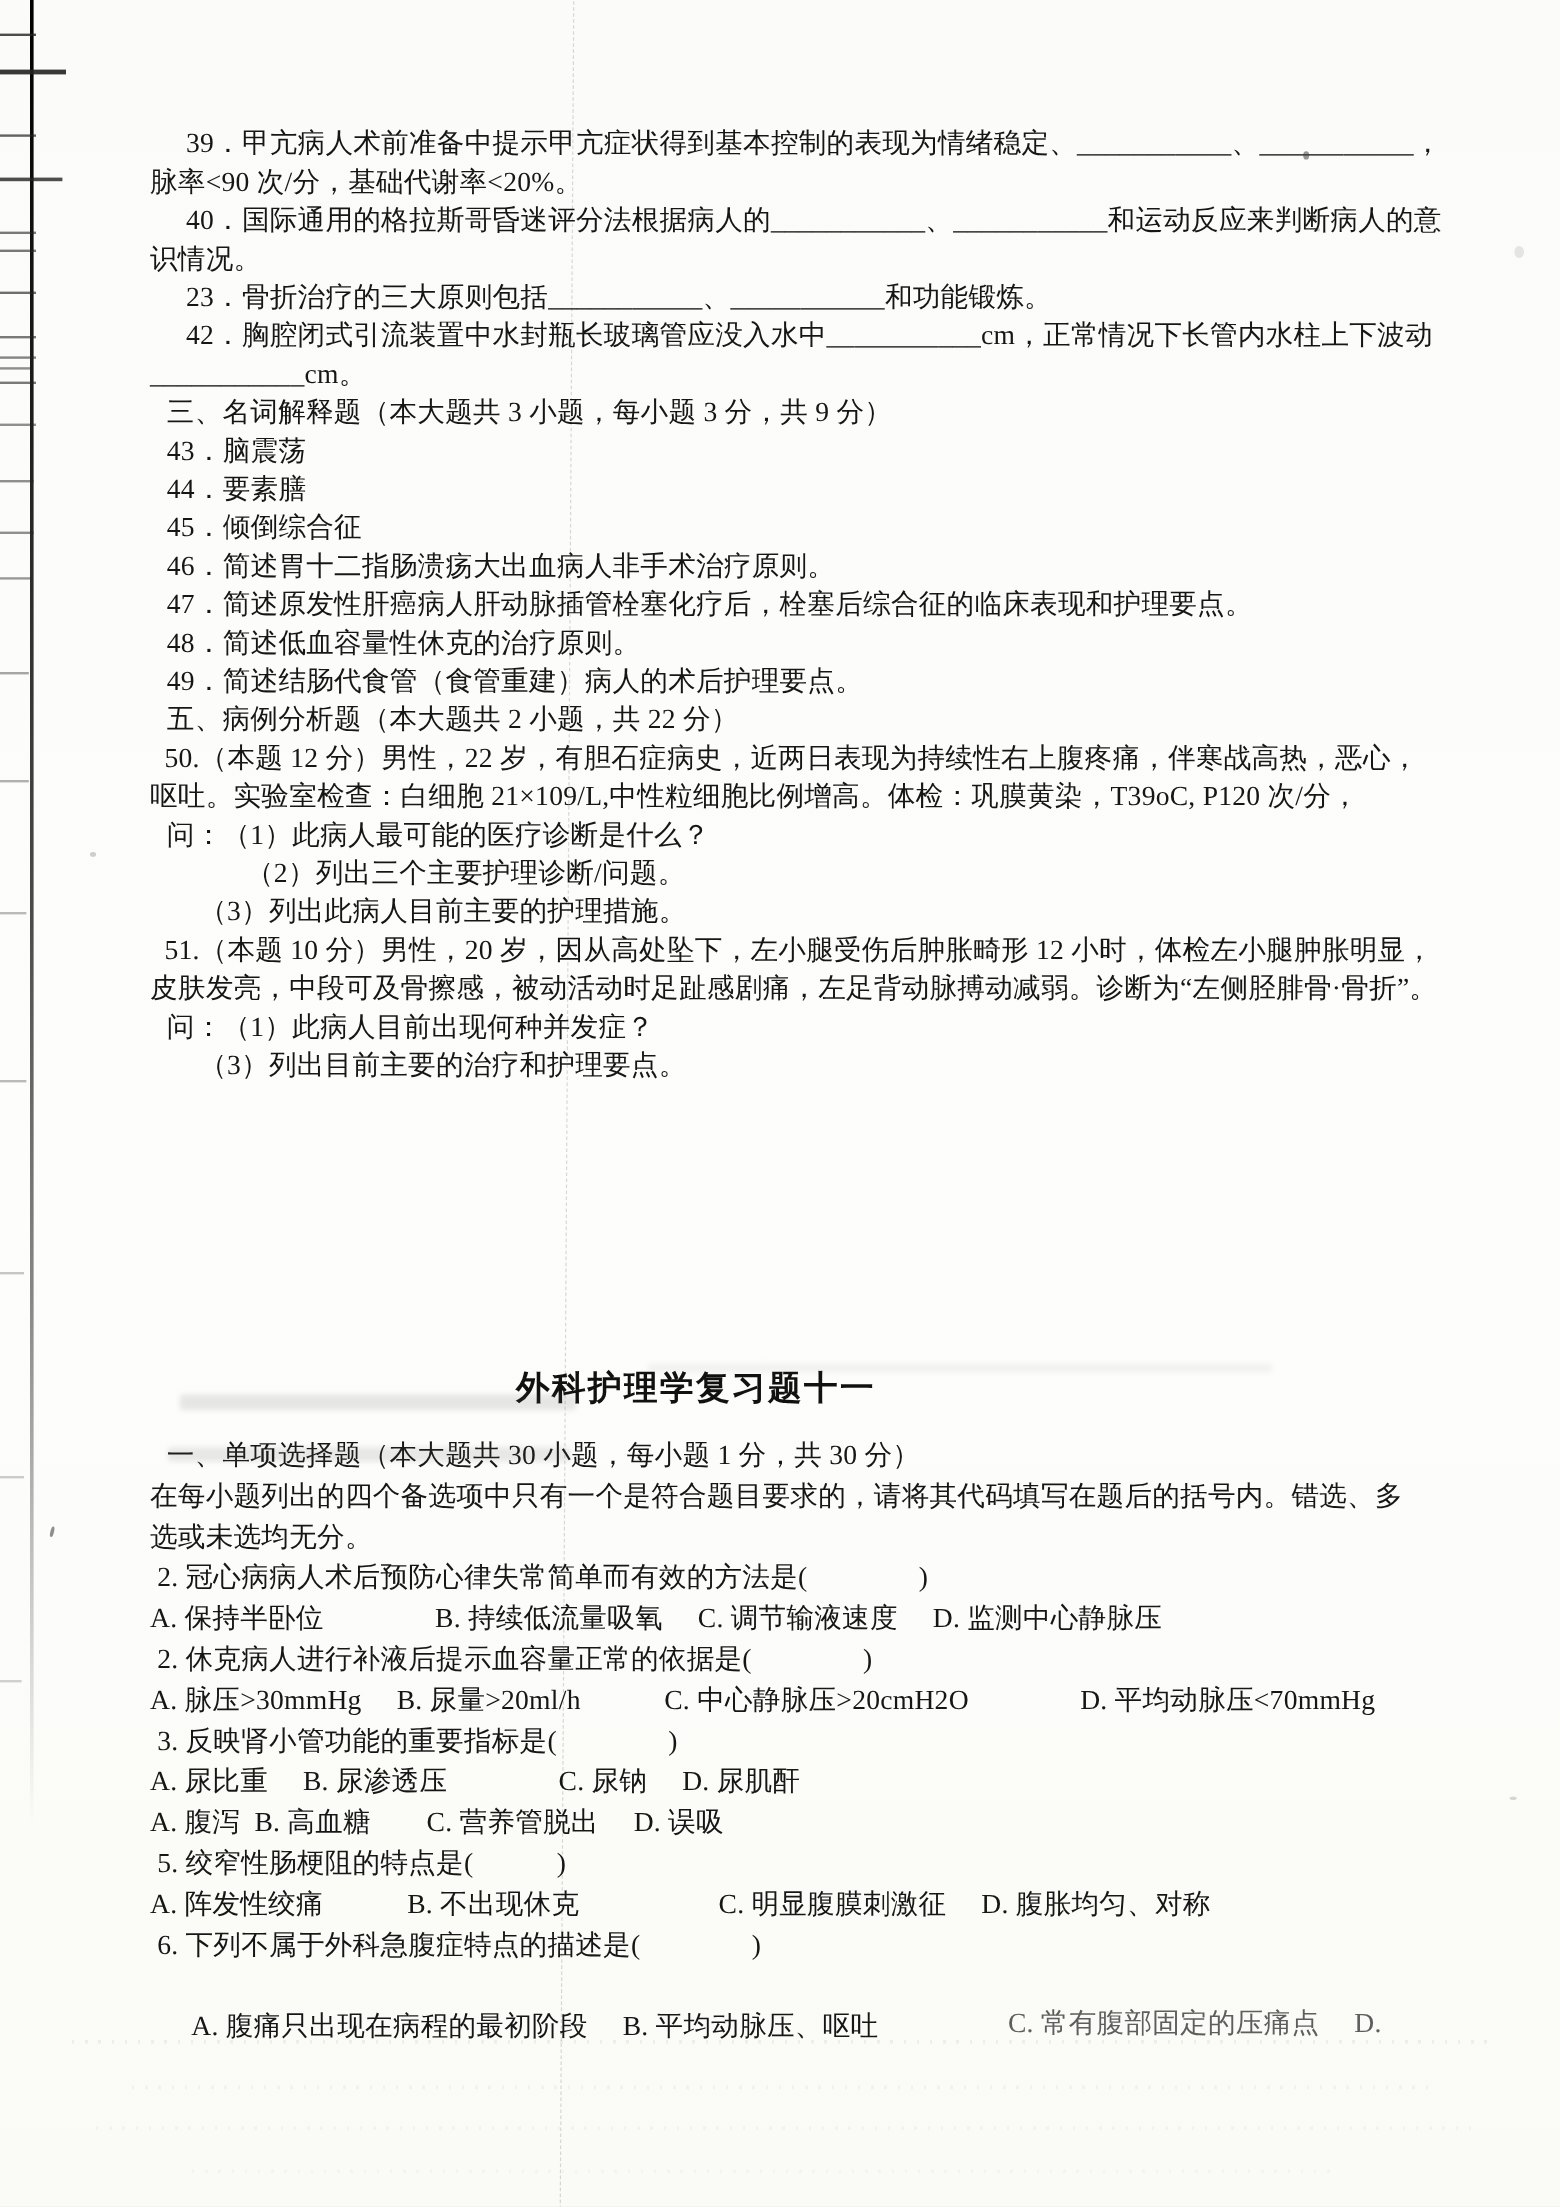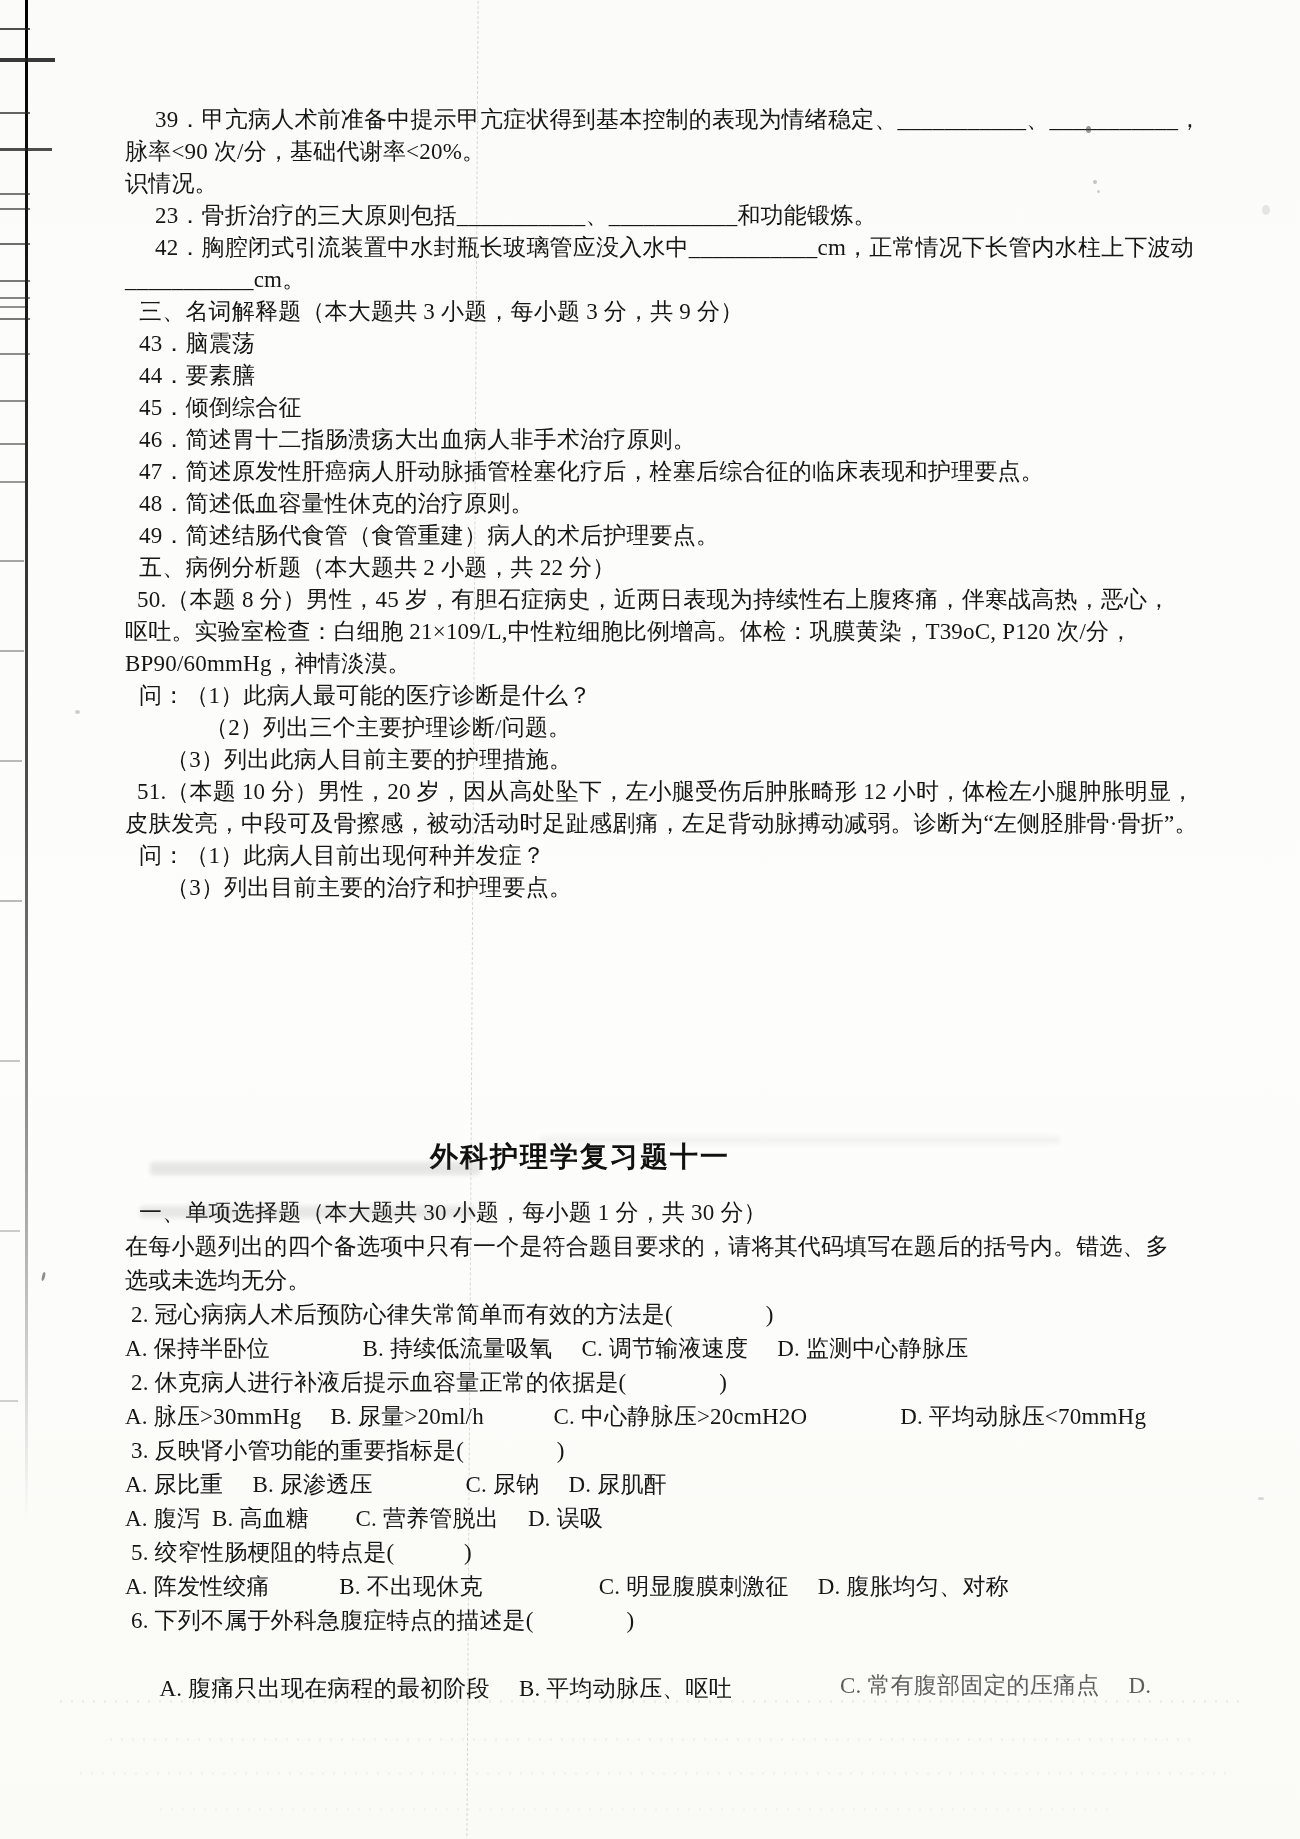--- a/index.html
+++ b/index.html
@@ -70,36 +70,36 @@
     <div class="tick" style="top:1060px;width:20px;height:2px;opacity:.25"></div>
     <div class="tick" style="top:1230px;width:20px;height:2px;opacity:.22"></div>
     <div class="tick" style="top:1400px;width:18px;height:2px;opacity:.2"></div>
   </div>
 
   <div class="fold"></div>
 
   <div class="block part1">
     <div class="ln i30">39．甲亢病人术前准备中提示甲亢症状得到基本控制的表现为情绪稳定、___________、___________，</div>
     <div class="ln i0">脉率&lt;90 次/分，基础代谢率&lt;20%。</div>
+    <div class="ln i30">40．国际通用的格拉斯哥昏迷评分法根据病人的___________、___________和运动反应来判断病人的意</div>
     <div class="ln i0">识情况。</div>
     <div class="ln i30">23．骨折治疗的三大原则包括___________、___________和功能锻炼。</div>
     <div class="ln i30">42．胸腔闭式引流装置中水封瓶长玻璃管应没入水中___________cm，正常情况下长管内水柱上下波动</div>
     <div class="ln i0">___________cm。</div>
     <div class="ln i14">三、名词解释题（本大题共 3 小题，每小题 3 分，共 9 分）</div>
     <div class="ln i14">43．脑震荡</div>
     <div class="ln i14">44．要素膳</div>
     <div class="ln i14">45．倾倒综合征</div>
     <div class="ln i14">46．简述胃十二指肠溃疡大出血病人非手术治疗原则。</div>
     <div class="ln i14">47．简述原发性肝癌病人肝动脉插管栓塞化疗后，栓塞后综合征的临床表现和护理要点。</div>
     <div class="ln i14">48．简述低血容量性休克的治疗原则。</div>
     <div class="ln i14">49．简述结肠代食管（食管重建）病人的术后护理要点。</div>
     <div class="ln i14">五、病例分析题（本大题共 2 小题，共 22 分）</div>
-    <div class="ln i12">50.（本题 8 分）男性，45 岁，有胆石症病史，近两日表现为持续性右上腹疼痛，伴寒战高热，恶心，</div>
+    <div class="ln i12">50.（本题 12 分）男性，22 岁，有胆石症病史，近两日表现为持续性右上腹疼痛，伴寒战高热，恶心，</div>
     <div class="ln i0">呕吐。实验室检查：白细胞 21×109/L,中性粒细胞比例增高。体检：巩膜黄染，T39oC, P120 次/分，</div>
-    <div class="ln i0">BP90/60mmHg，神情淡漠。</div>
     <div class="ln i14">问：（1）此病人最可能的医疗诊断是什么？</div>
     <div class="ln i80">（2）列出三个主要护理诊断/问题。</div>
     <div class="ln i41">（3）列出此病人目前主要的护理措施。</div>
     <div class="ln i12">51.（本题 10 分）男性，20 岁，因从高处坠下，左小腿受伤后肿胀畸形 12 小时，体检左小腿肿胀明显，</div>
     <div class="ln i0">皮肤发亮，中段可及骨擦感，被动活动时足趾感剧痛，左足背动脉搏动减弱。诊断为“左侧胫腓骨·骨折”。</div>
     <div class="ln i14">问：（1）此病人目前出现何种并发症？</div>
     <div class="ln i41">（3）列出目前主要的治疗和护理要点。</div>
   </div>
 
   <h1 class="exam-title">外科护理学复习题十一</h1>

